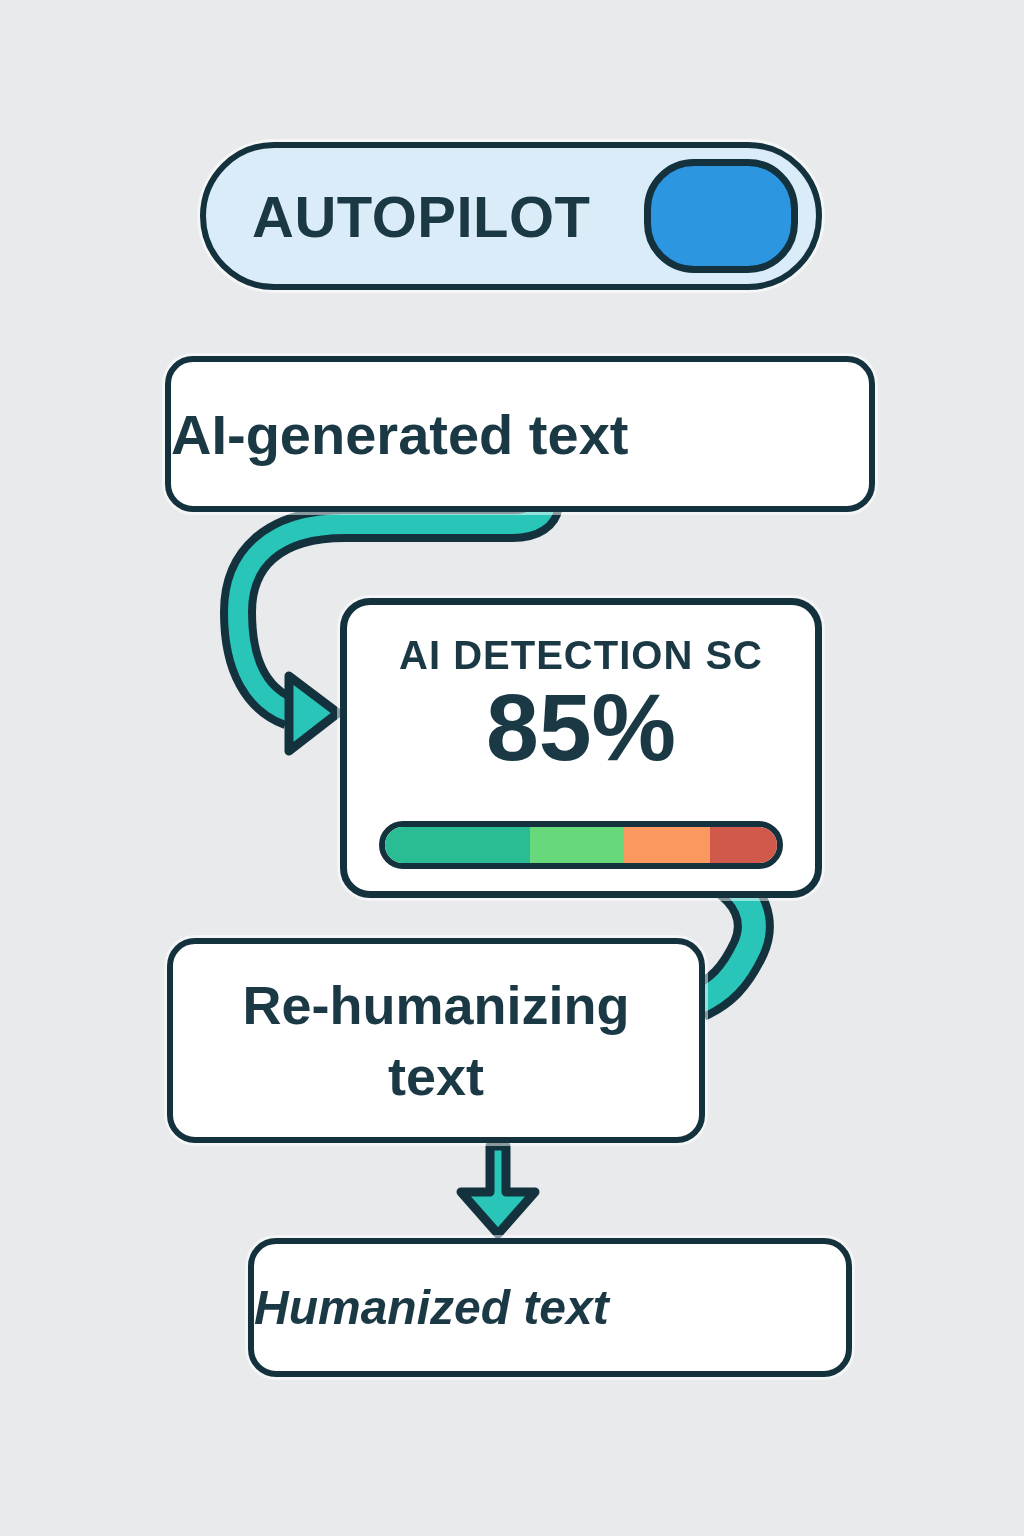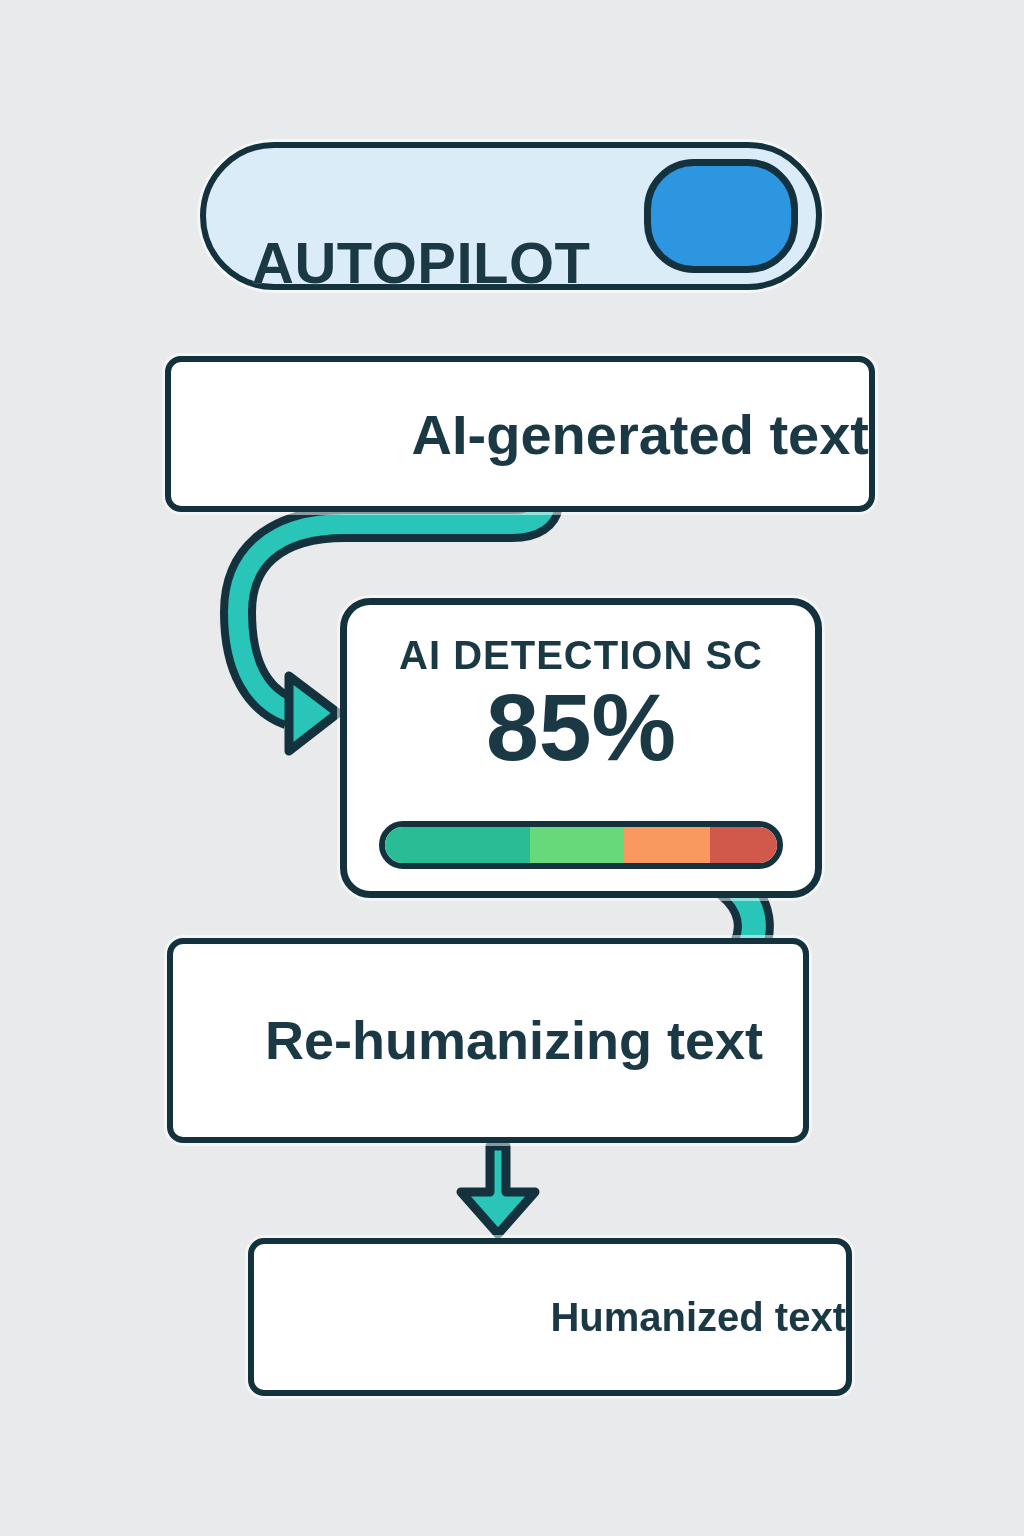--- a/index.html
+++ b/index.html
@@ -37,46 +37,45 @@
     border-radius:80px;
     box-sizing:border-box;
     box-shadow:0 0 0 3px rgba(255,255,255,.55);
     cursor:pointer;
   }
   .pill-label{
     position:absolute;left:46px;top:50%;transform:translateY(-50%);
     font-size:58px;font-weight:800;letter-spacing:.5px;color:var(--text);
     text-shadow:0 0 2px rgba(255,255,255,.6);
     white-space:nowrap;
-    margin-top:46px;
   }
   .knob{
     position:absolute;right:18px;top:50%;transform:translateY(-50%);
     width:154px;height:114px;border-radius:50px;
     background:var(--toggle-knob);
     border:7px solid var(--outline);
     box-sizing:border-box;
   }
 
   
   .node{
     position:absolute;
     background:var(--node-bg);
     border:6px solid var(--outline);
-    border-radius:16px;
+    border-radius:28px;
     box-sizing:border-box;
     box-shadow:0 0 0 3px rgba(255,255,255,.5);
-    display:flex;align-items:center;justify-content:flex-end;
+    display:flex;align-items:center;justify-content:flex-start;
     text-align:center;
     color:var(--text);
     text-shadow:0 0 2px rgba(255,255,255,.6);
   }
   .node-source{left:165px;top:356px;width:710px;height:156px;font-size:56px;font-weight:600;}
-  .node-rehumanize{left:167px;top:938px;width:642px;height:205px;font-size:54px;font-weight:600;line-height:1.3;padding:0 40px;}
-  .node-output{left:248px;top:1238px;width:604px;height:158px;font-size:40px;font-weight:600;}
+  .node-rehumanize{left:167px;top:938px;width:538px;height:205px;font-size:54px;font-weight:600;line-height:1.3;padding:0 40px;}
+  .node-output{left:248px;top:1238px;width:604px;height:139px;font-size:48px;font-weight:600;font-style:italic;}
 
   
   .card{
     position:absolute;left:340px;top:598px;width:482px;height:300px;
     background:var(--node-bg);
     border:7px solid var(--outline);
     border-radius:30px;
     box-sizing:border-box;
     box-shadow:0 0 0 3px rgba(255,255,255,.5);
     text-align:center;

